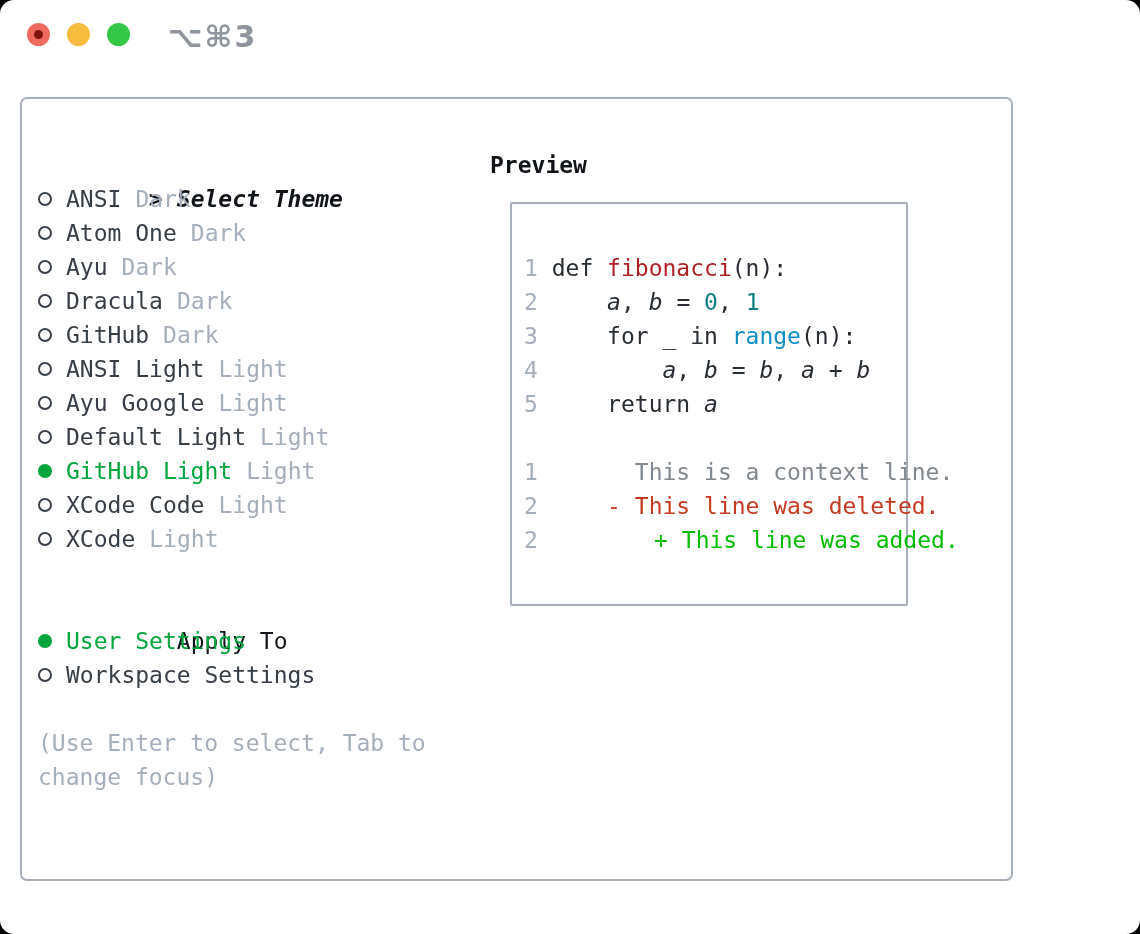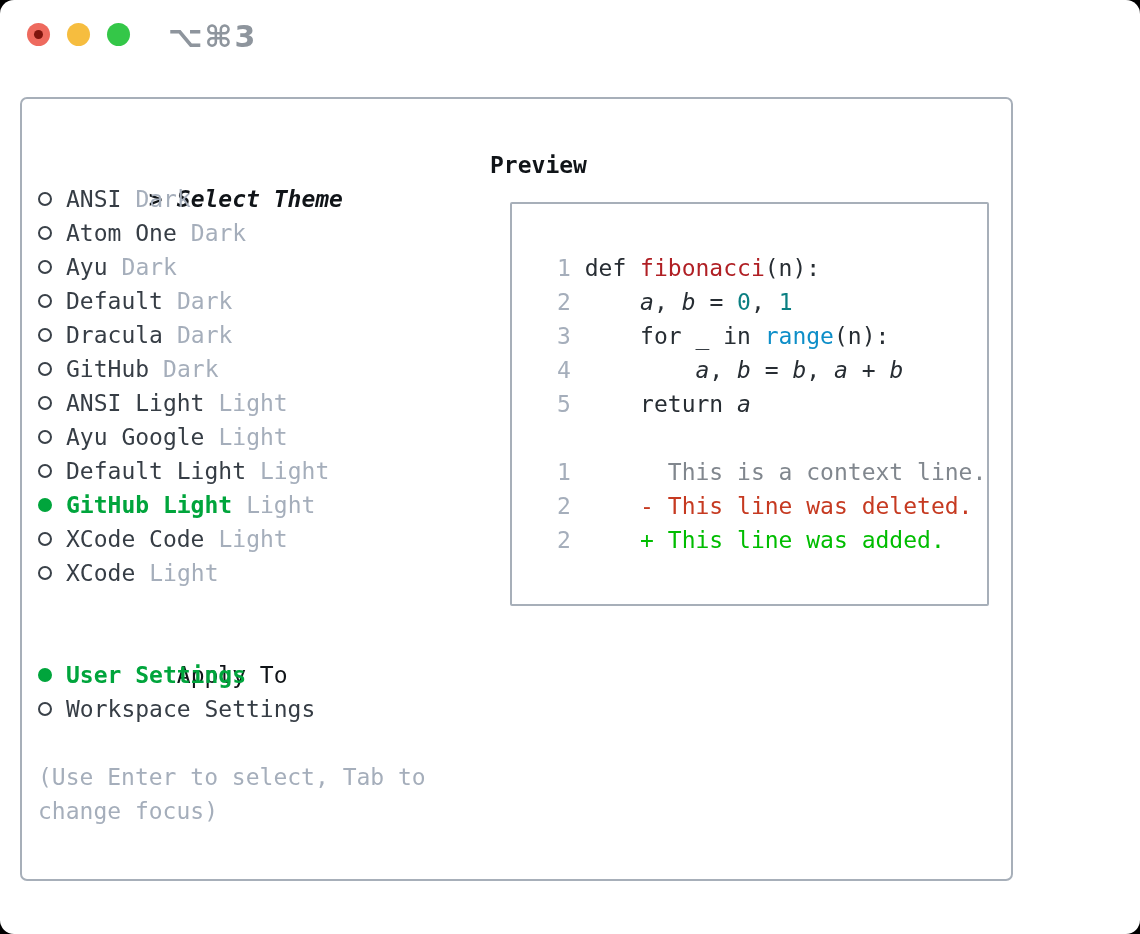--- a/index.html
+++ b/index.html
@@ -45,50 +45,50 @@
   .left-col{position:absolute;left:16px;top:49px;width:452px;}
   .marker{display:inline-block;width:28px;vertical-align:top;}
   .prompt{font-weight:bold;color:var(--black);}
   .header-text{font-weight:bold;color:var(--black);font-style:italic;}
   .circle{
     display:inline-block;width:14px;height:14px;border:2px solid #3a4149;
     border-radius:50%;vertical-align:middle;margin-bottom:4px;
   }
   .selected .circle{border-color:var(--ui-green);background:var(--ui-green);}
   .theme-name{color:var(--dark);}
-  .selected .theme-name{color:var(--ui-green);font-weight:bold;}
+  .selected .theme-name{color:var(--ui-green);}
   .theme-tag{color:var(--muted);margin-left:14px;}
   .apply-header span:last-child{color:var(--black);}
   .footer{
     margin-top:0;font-size:23px;line-height:34px;color:var(--muted);
     white-space:normal;word-break:normal;
   }
   
   .preview-header{
     position:absolute;left:468px;top:49px;height:34px;line-height:34px;
     font-size:23px;font-weight:bold;color:var(--black);
   }
   .preview-box{
-    position:absolute;left:488px;top:103px;width:479px;height:404px;
-    border:2px solid var(--border);border-radius:2px;background:#fff;padding-left:33px;
+    position:absolute;left:488px;top:103px;width:398px;height:404px;
+    border:2px solid var(--border);border-radius:2px;background:#fff;
   }
   .preview-box pre{
     margin:0;padding:47px 0 0 12px;
     font-family:"DejaVu Sans Mono","Liberation Mono",monospace;
     font-size:23px;line-height:34px;white-space:pre;
   }
   .t-num{color:var(--muted);}
   .t-pl{color:var(--code-dark);}
   .t-fn{color:var(--fn-red);}
   .t-it{color:var(--code-dark);font-style:italic;}
   .t-nm{color:var(--num-teal);}
   .t-rg{color:var(--builtin-blue);}
   .t-ctx{color:var(--ctx-gray);}
   .t-del{color:var(--del-red);}
-  .t-add{color:var(--add-green);}
+  .t-add{color:var(--add-green);margin-left:47px;}
 </style>
 </head>
 <body>
 
 <div class="window">
 
   <div class="titlebar">
     <div class="lights">
       <span class="light red">
           <span class="dot"></span>
@@ -103,21 +103,20 @@
 
     <div class="left-col">
       <div class="row">
         <span class="marker prompt">&gt;</span><span class="header-text">Select Theme</span>
       </div>
 
       <div id="theme-list">
           <div class="row theme-row"><span class="marker"><span class="circle"></span></span><span class="theme-name">ANSI</span><span class="theme-tag">Dark</span></div>
           <div class="row theme-row"><span class="marker"><span class="circle"></span></span><span class="theme-name">Atom One</span><span class="theme-tag">Dark</span></div>
           <div class="row theme-row"><span class="marker"><span class="circle"></span></span><span class="theme-name">Ayu</span><span class="theme-tag">Dark</span></div>
-          <div class="row theme-row"><span class="marker"><span class="circle"></span></span><span class="theme-name">Default</span><span class="theme-tag">Dark</span></div>
           <div class="row theme-row"><span class="marker"><span class="circle"></span></span><span class="theme-name">Dracula</span><span class="theme-tag">Dark</span></div>
           <div class="row theme-row"><span class="marker"><span class="circle"></span></span><span class="theme-name">GitHub</span><span class="theme-tag">Dark</span></div>
           <div class="row theme-row"><span class="marker"><span class="circle"></span></span><span class="theme-name">ANSI Light</span><span class="theme-tag">Light</span></div>
           <div class="row theme-row"><span class="marker"><span class="circle"></span></span><span class="theme-name">Ayu Google</span><span class="theme-tag">Light</span></div>
           <div class="row theme-row"><span class="marker"><span class="circle"></span></span><span class="theme-name">Default Light</span><span class="theme-tag">Light</span></div>
           <div class="row theme-row selected"><span class="marker"><span class="circle"></span></span><span class="theme-name">GitHub Light</span><span class="theme-tag">Light</span></div>
           <div class="row theme-row"><span class="marker"><span class="circle"></span></span><span class="theme-name">XCode Code</span><span class="theme-tag">Light</span></div>
           <div class="row theme-row"><span class="marker"><span class="circle"></span></span><span class="theme-name">XCode</span><span class="theme-tag">Light</span></div>
         </div>
 

